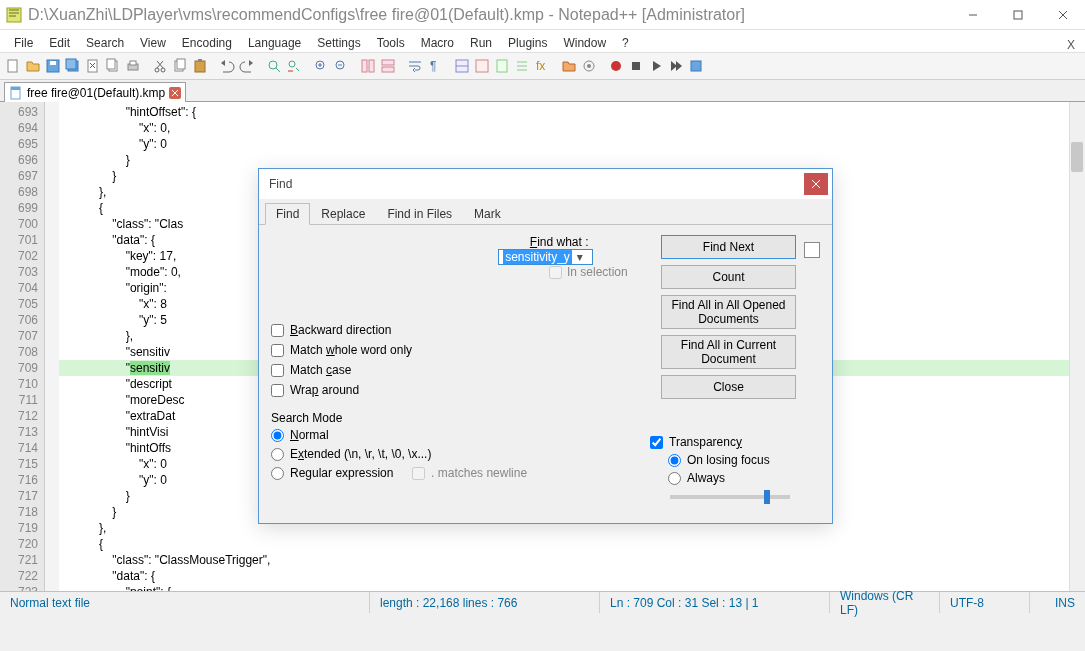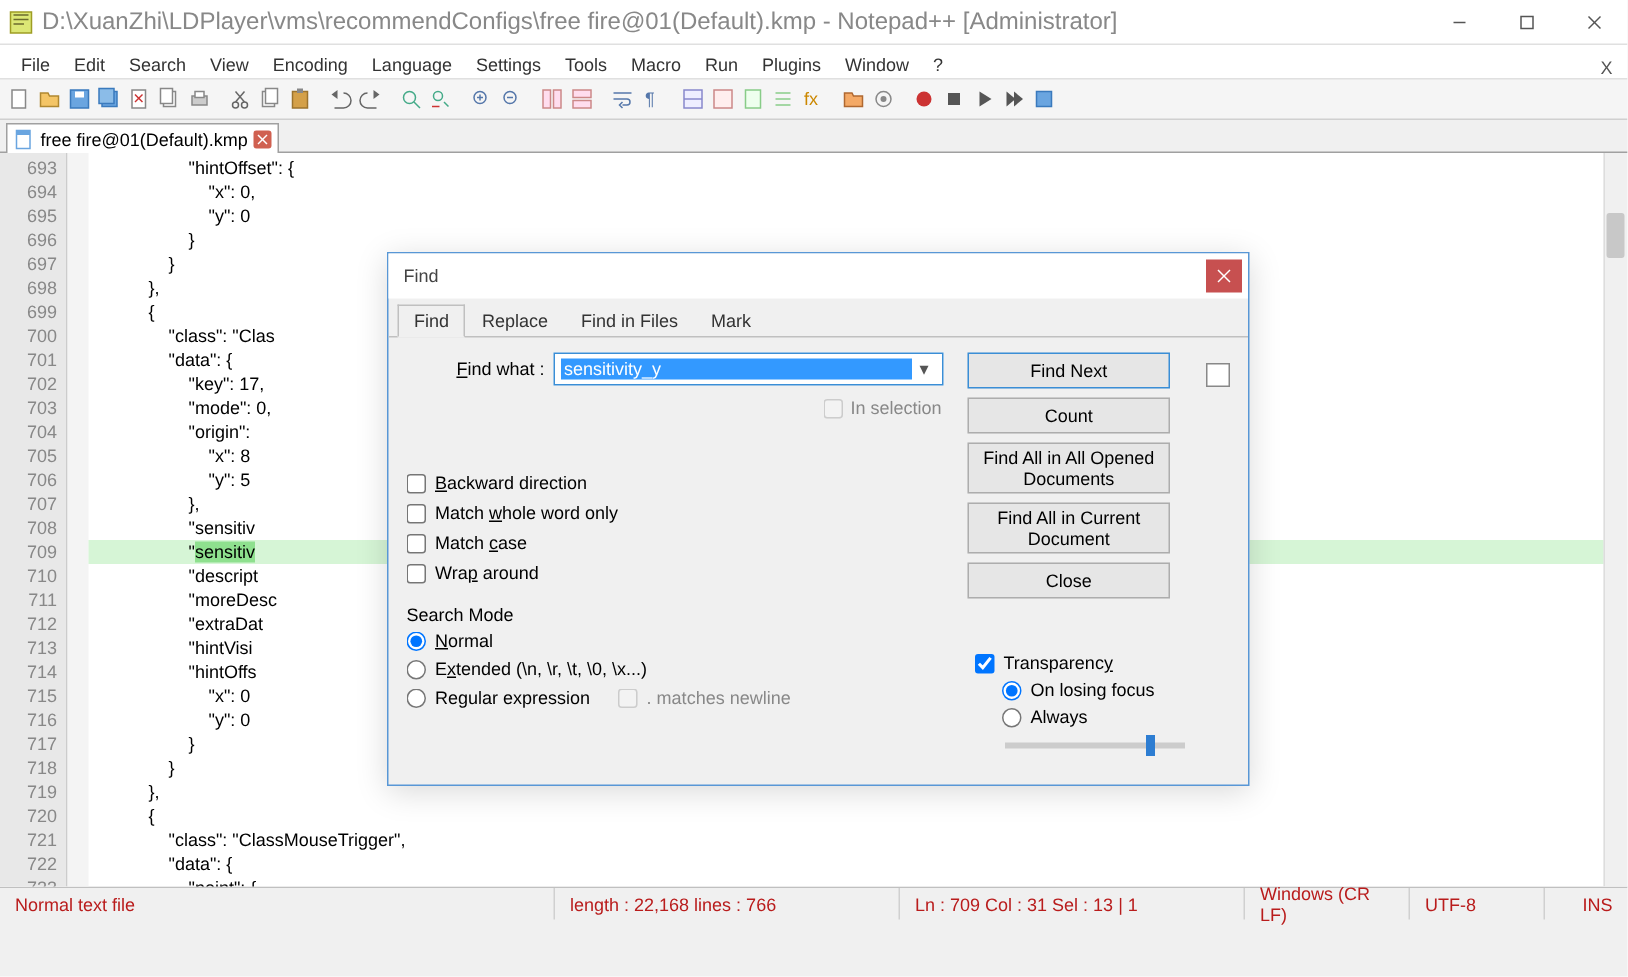--- a/index.html
+++ b/index.html
@@ -30,32 +30,32 @@
 .gutter { width: 45px; background: #e8e8e8; border-right: 1px solid #ccc; text-align: right; padding-right: 6px; color: #888; font-family: Consolas, monospace; font-size: 13px; line-height: 16px; padding-top: 2px; }
 .gutter .ln { height: 16px; }
 .foldcol { width: 14px; background: #f4f4f4; }
 .code { flex: 1; font-family: Consolas, monospace; font-size: 13px; line-height: 16px; padding-top: 2px; white-space: pre; color: #000; }
 .code .row { height: 16px; }
 .code .hl { background: #d6f5d6; }
 .code .match { background: #8ee08e; color: #000; }
 .editor .scrollbar { position: absolute; right: 0; top: 0; width: 16px; height: 100%; background: #f0f0f0; border-left: 1px solid #ddd; }
 .editor .thumb { position: absolute; right: 2px; width: 12px; top: 40px; height: 30px; background: #c8c8c8; border-radius: 2px; }
 
-.statusbar { height: 22px; background: #f0f0f0; border-top: 1px solid #c0c0c0; display: flex; align-items: center; color: #b91c1c; font-size: 12px; }
+.statusbar { height: 22px; background: #f0f0f0; border-top: 1px solid #c0c0c0; display: flex; align-items: center; color: #0369a1; font-size: 12px; }
 .statusbar .cell { padding: 0 10px; border-right: 1px solid #d0d0d0; height: 100%; display: flex; align-items: center; }
 
 
 .find-dialog { position: absolute; left: 258px; top: 168px; width: 575px; height: 356px; background: #f0f0f0; border: 1px solid #5897d6; box-shadow: 0 4px 20px rgba(0,0,0,0.15); }
 .fd-title { height: 30px; background: #fff; display: flex; align-items: center; padding-left: 10px; color: #444; }
 .fd-title .fd-close { margin-left: auto; width: 24px; height: 22px; background: #c75050; color: #fff; display: flex; align-items: center; justify-content: center; margin-right: 4px; }
 .fd-tabs { height: 24px; display: flex; align-items: flex-end; padding-left: 6px; border-bottom: 1px solid #c0c0c0; margin-top: 2px; }
 .fd-tab { padding: 3px 10px; border: 1px solid transparent; color: #333; position: relative; top: 1px; }
 .fd-tab.active { background: #f0f0f0; border: 1px solid #c0c0c0; border-bottom: 1px solid #f0f0f0; }
 .fd-body { padding: 10px 12px; position: relative; height: calc(100% - 56px); }
-.fd-row { display: flex; align-items: center; margin-bottom: 16px; }
+.fd-row { display: flex; align-items: center; margin-bottom: 16px; flex-direction: column; }
 .fd-label { width: 98px; text-align: right; padding-right: 6px; }
 .fd-combo { flex: 1; height: 22px; border: 1px solid #3a8ed6; display: flex; align-items: center; background: #fff; padding: 0 4px; max-width: 260px; }
 .fd-combo .sel { background: #3399ff; color: #fff; padding: 0 2px; flex: 1; }
 .fd-combo .dd { width: 16px; text-align: center; color: #555; }
 .fd-btn { width: 135px; height: 24px; background: #e6e6e6; border: 1px solid #adadad; display: flex; align-items: center; justify-content: center; margin-bottom: 6px; }
 .fd-btn.primary { border: 1px solid #3a8ed6; }
 .fd-buttons { position: absolute; right: 12px; top: 10px; display: flex; flex-direction: column; }
 .fd-check-ext { position: absolute; right: 12px; top: 12px; width: 16px; height: 16px; border: 1px solid #888; background: #fff; }
 .fd-checks { margin-top: 58px; display: flex; flex-direction: column; gap: 6px; }
 .fd-checks label, .fd-radios label, .fd-trans label { display: flex; align-items: center; gap: 6px; }
@@ -406,21 +406,21 @@
         <span class="dd">▾</span>
       </div>
     </div>
 
     <div class="insel">
       <input type="checkbox" disabled="" style="">
       <span style="color:#888">In selection</span>
     </div>
 
     <div class="fd-buttons">
-      <div style="display:flex;gap:24px;align-items:center;">
+      <div style="display:flex;gap:8px;align-items:center;">
         <div class="fd-btn primary">
             <span>Find Next</span>
           </div>
         <div class="fd-check-ext" style="position:static"></div>
       </div>
       <div class="fd-btn">
           <span>Count</span>
         </div>
       <div class="fd-btn" style="height:34px;white-space:pre;text-align:center"><span>Find All in All Opened
 Documents</span></div>

